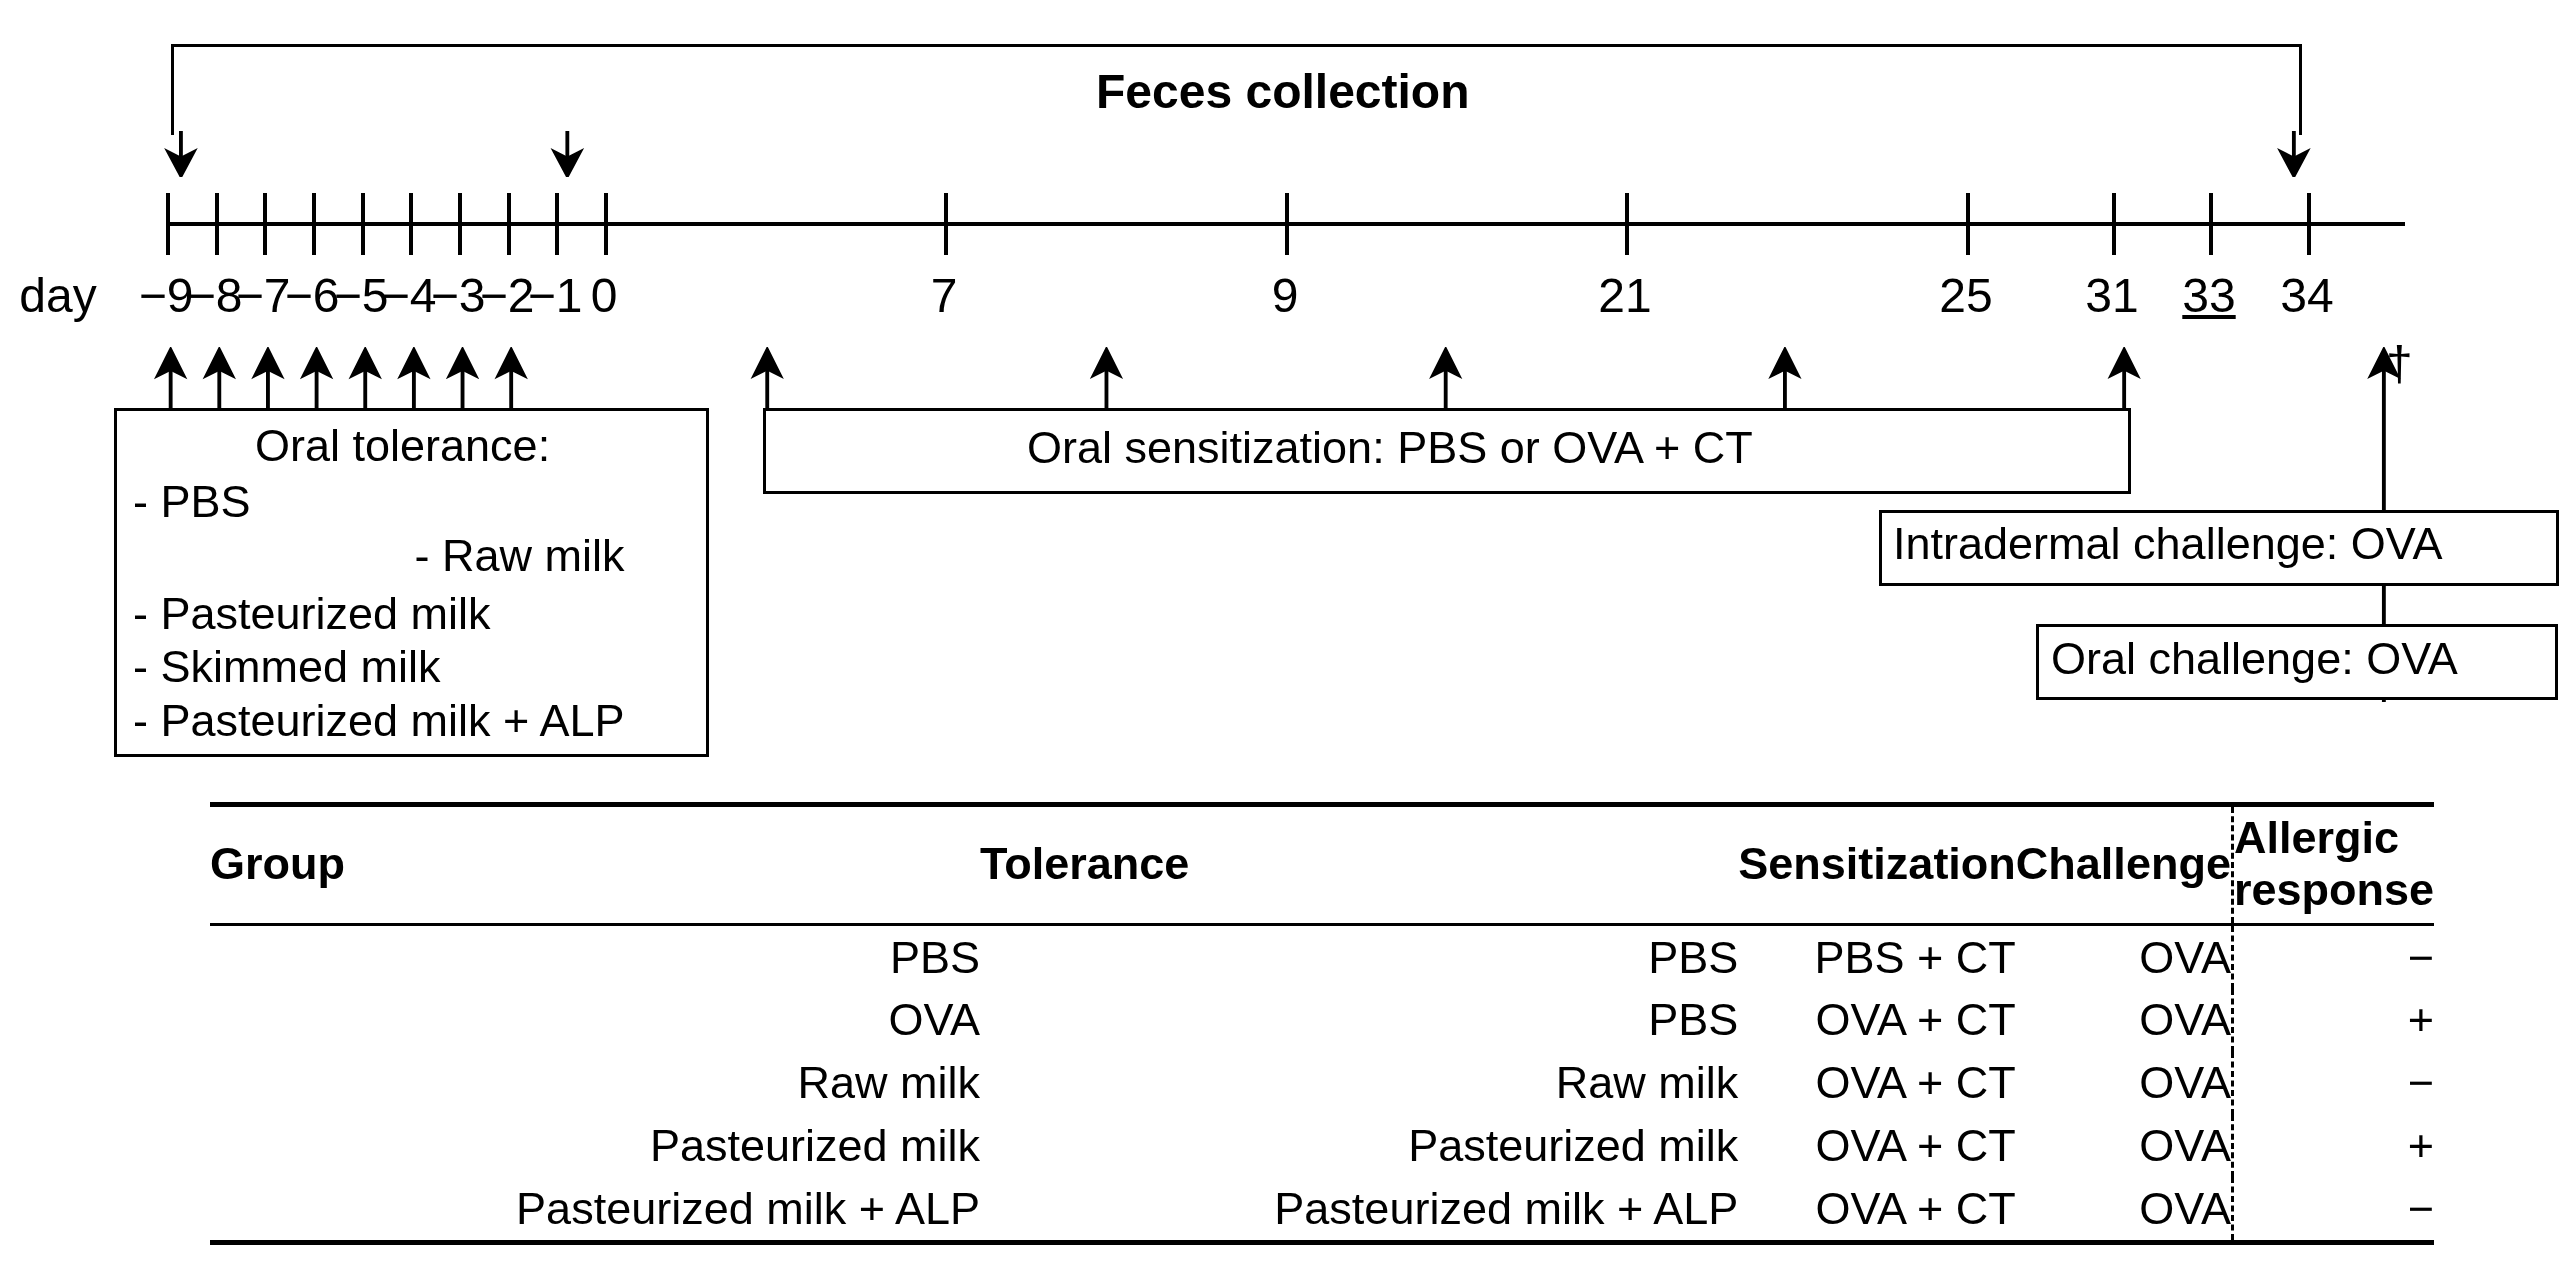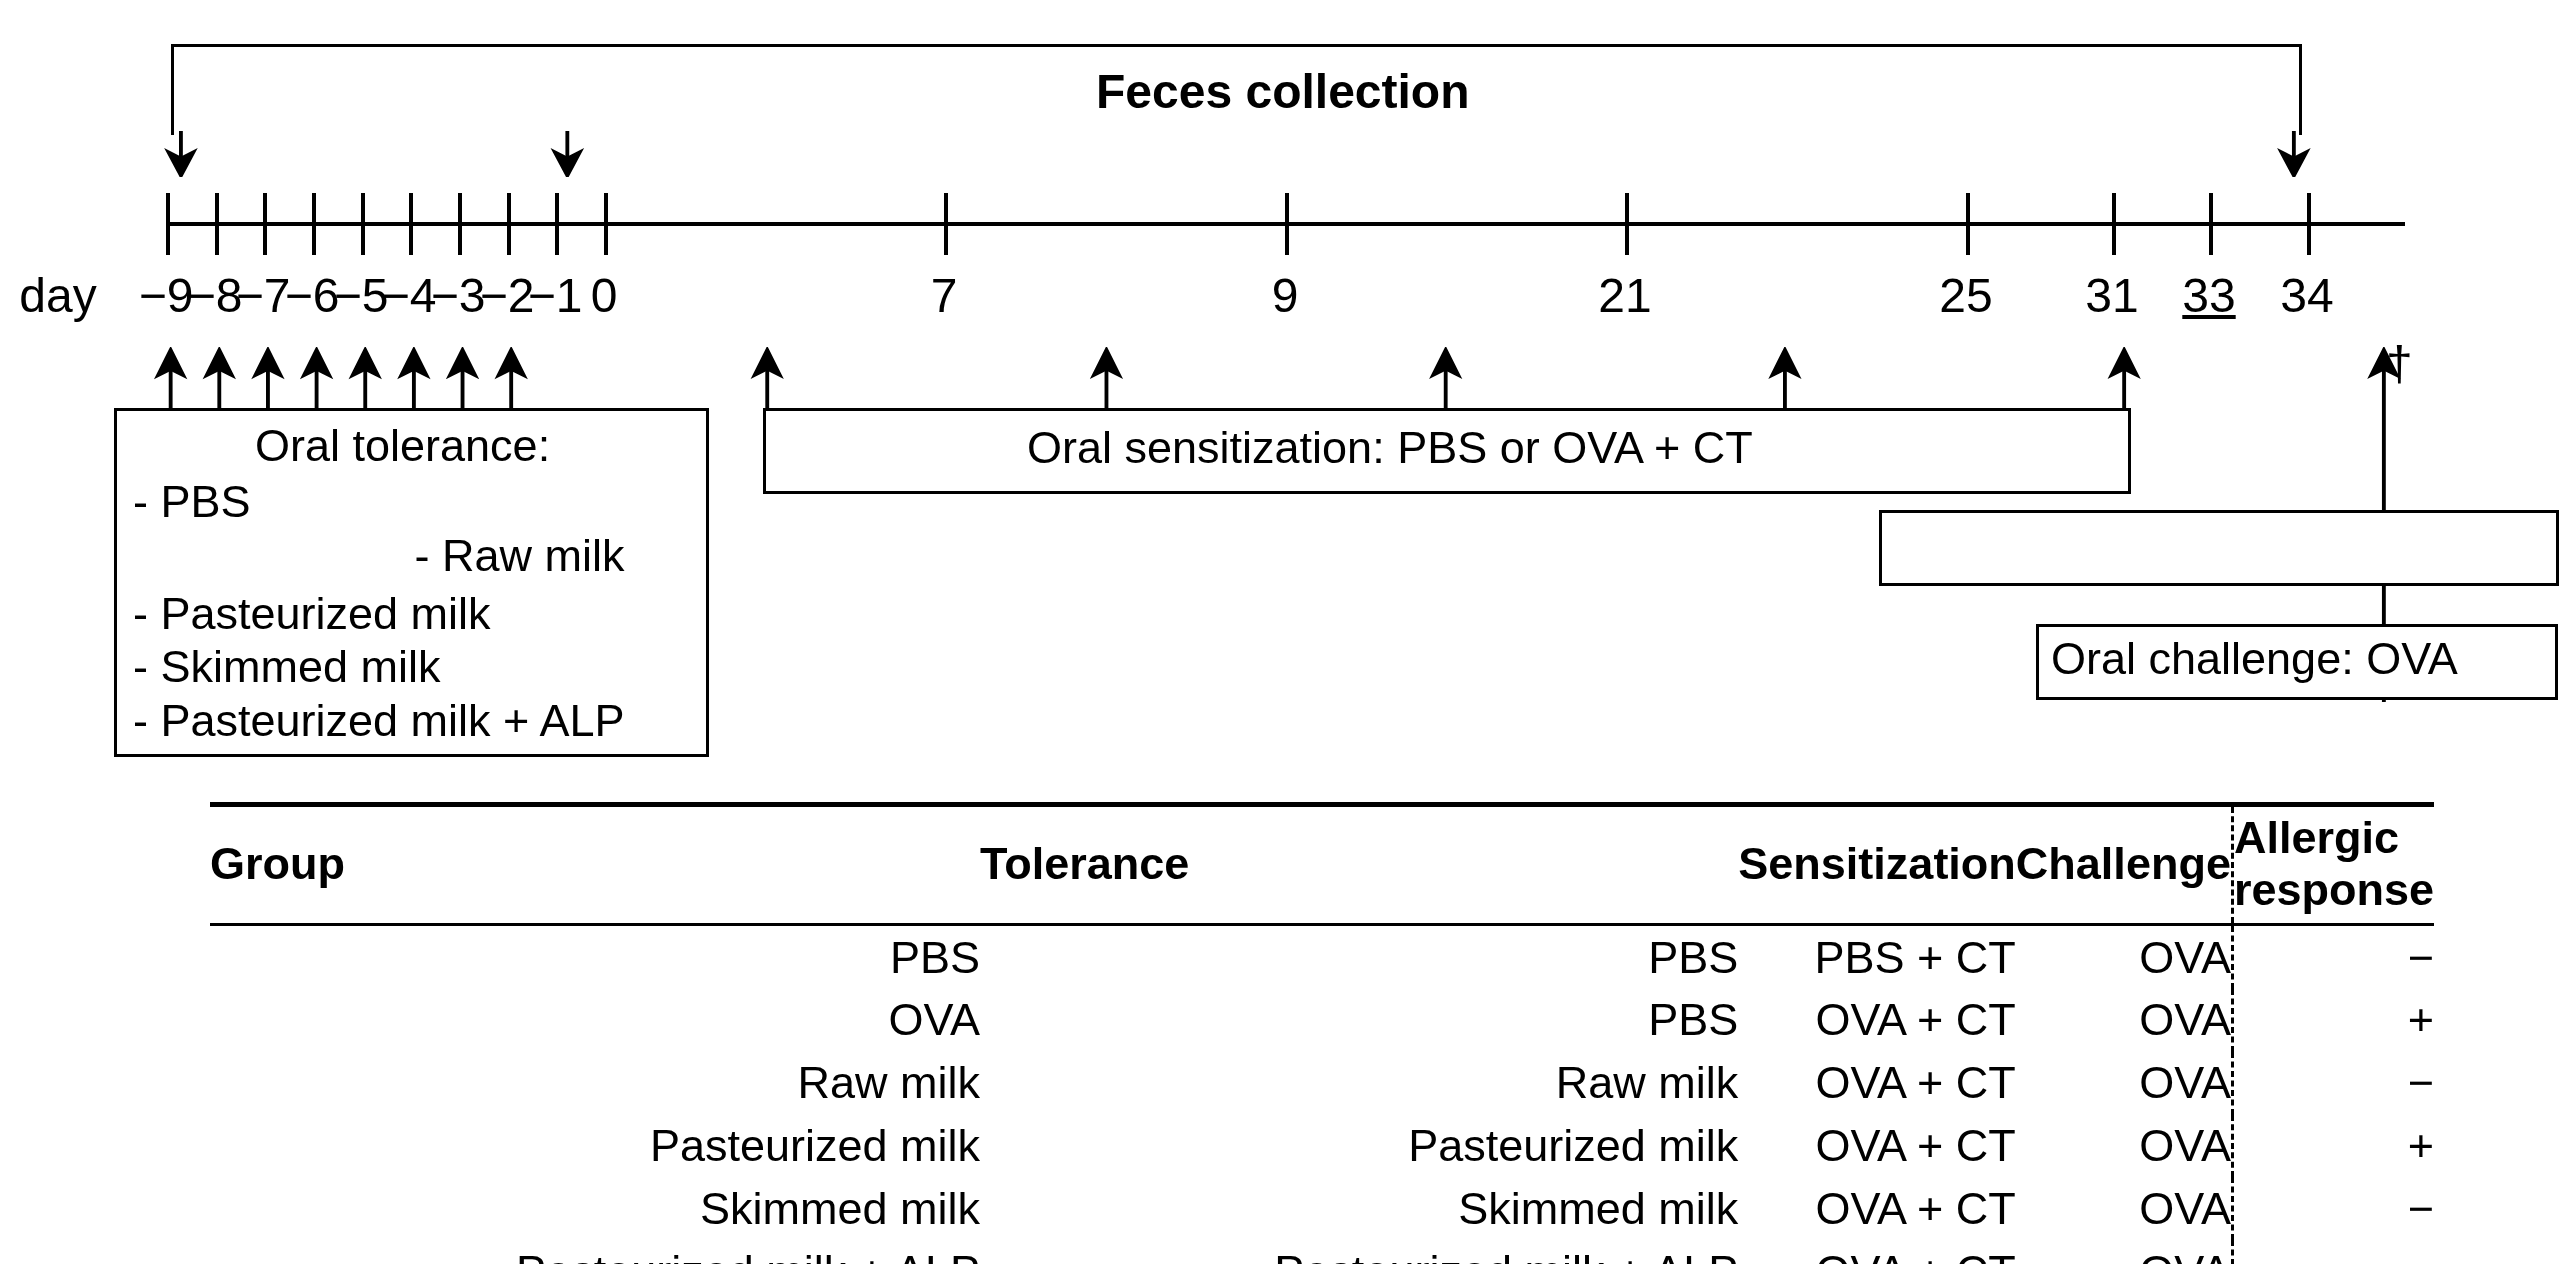--- a/index.html
+++ b/index.html
@@ -156,20 +156,21 @@
     <div class="txt boxtitle" style="margin-bottom:13px;text-align:right;">- Raw milk</div>
     <div class="txt boxtitle" style="margin-bottom:8.5px;">- Pasteurized milk</div>
     <div class="txt boxtitle" style="margin-bottom:8.5px;">- Skimmed milk</div>
     <div class="txt boxtitle">- Pasteurized milk + ALP</div>
   </div>
 
   <div class="abs obox" style="left:763px;top:408px;width:1368px;height:86px;"></div>
   <div class="abs txt boxtitle" style="left:1027px;top:425px;">Oral sensitization: PBS or OVA + CT</div>
 
   <div class="abs obox" style="left:1879px;top:510px;width:680px;height:76px;"></div>
+  <div class="abs txt boxtitle" style="left:1893px;top:521px;">Intradermal challenge: OVA</div>
 
   <div class="abs obox" style="left:2036px;top:624px;width:522px;height:76px;"></div>
   <div class="abs txt boxtitle" style="left:2051px;top:636px;">Oral challenge: OVA</div>
 
   <div id="tablewrap">
     <table class="grid">
       <thead>
         <tr>
           <th class="col-g">Group</th>
           <th class="col-t">Tolerance</th>
@@ -201,27 +202,20 @@
             <td class="resp">−</td>
           </tr>
           <tr>
             <td class="col-g">Pasteurized milk</td>
             <td class="col-t">Pasteurized milk</td>
             <td class="sens">OVA + CT</td>
             <td class="chal">OVA</td>
             <td class="resp">+</td>
           </tr>
           <tr>
-            <td class="col-g">Skimmed milk</td>
-            <td class="col-t">Skimmed milk</td>
-            <td class="sens">OVA + CT</td>
-            <td class="chal">OVA</td>
-            <td class="resp">−</td>
-          </tr>
-          <tr>
             <td class="col-g">Pasteurized milk + ALP</td>
             <td class="col-t">Pasteurized milk + ALP</td>
             <td class="sens">OVA + CT</td>
             <td class="chal">OVA</td>
             <td class="resp">−</td>
           </tr>
         </tbody>
     </table>
   </div>
 

